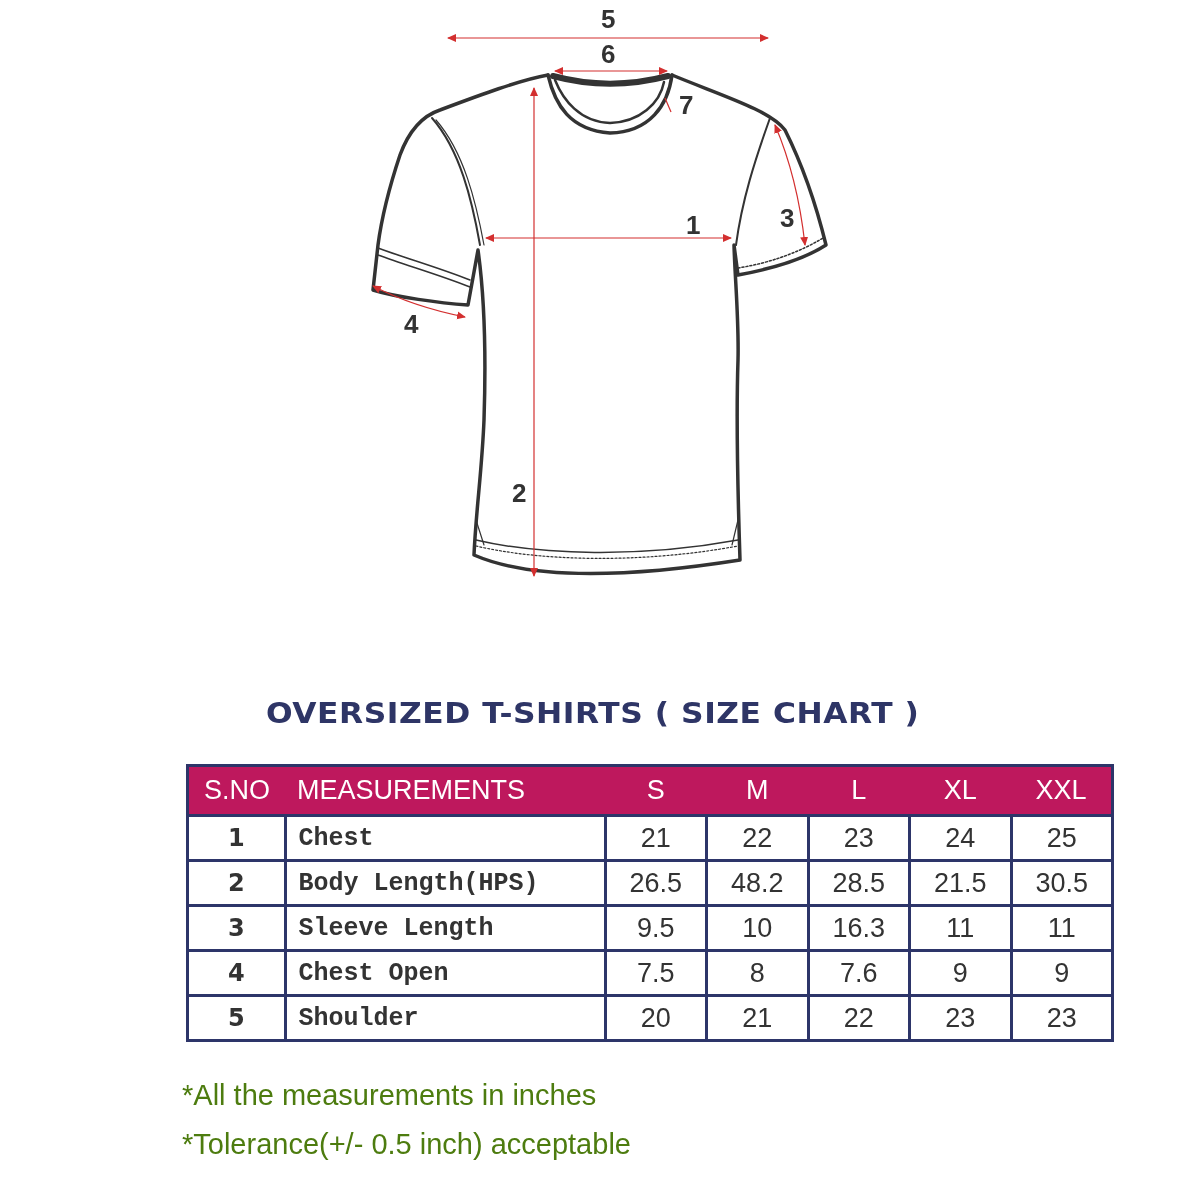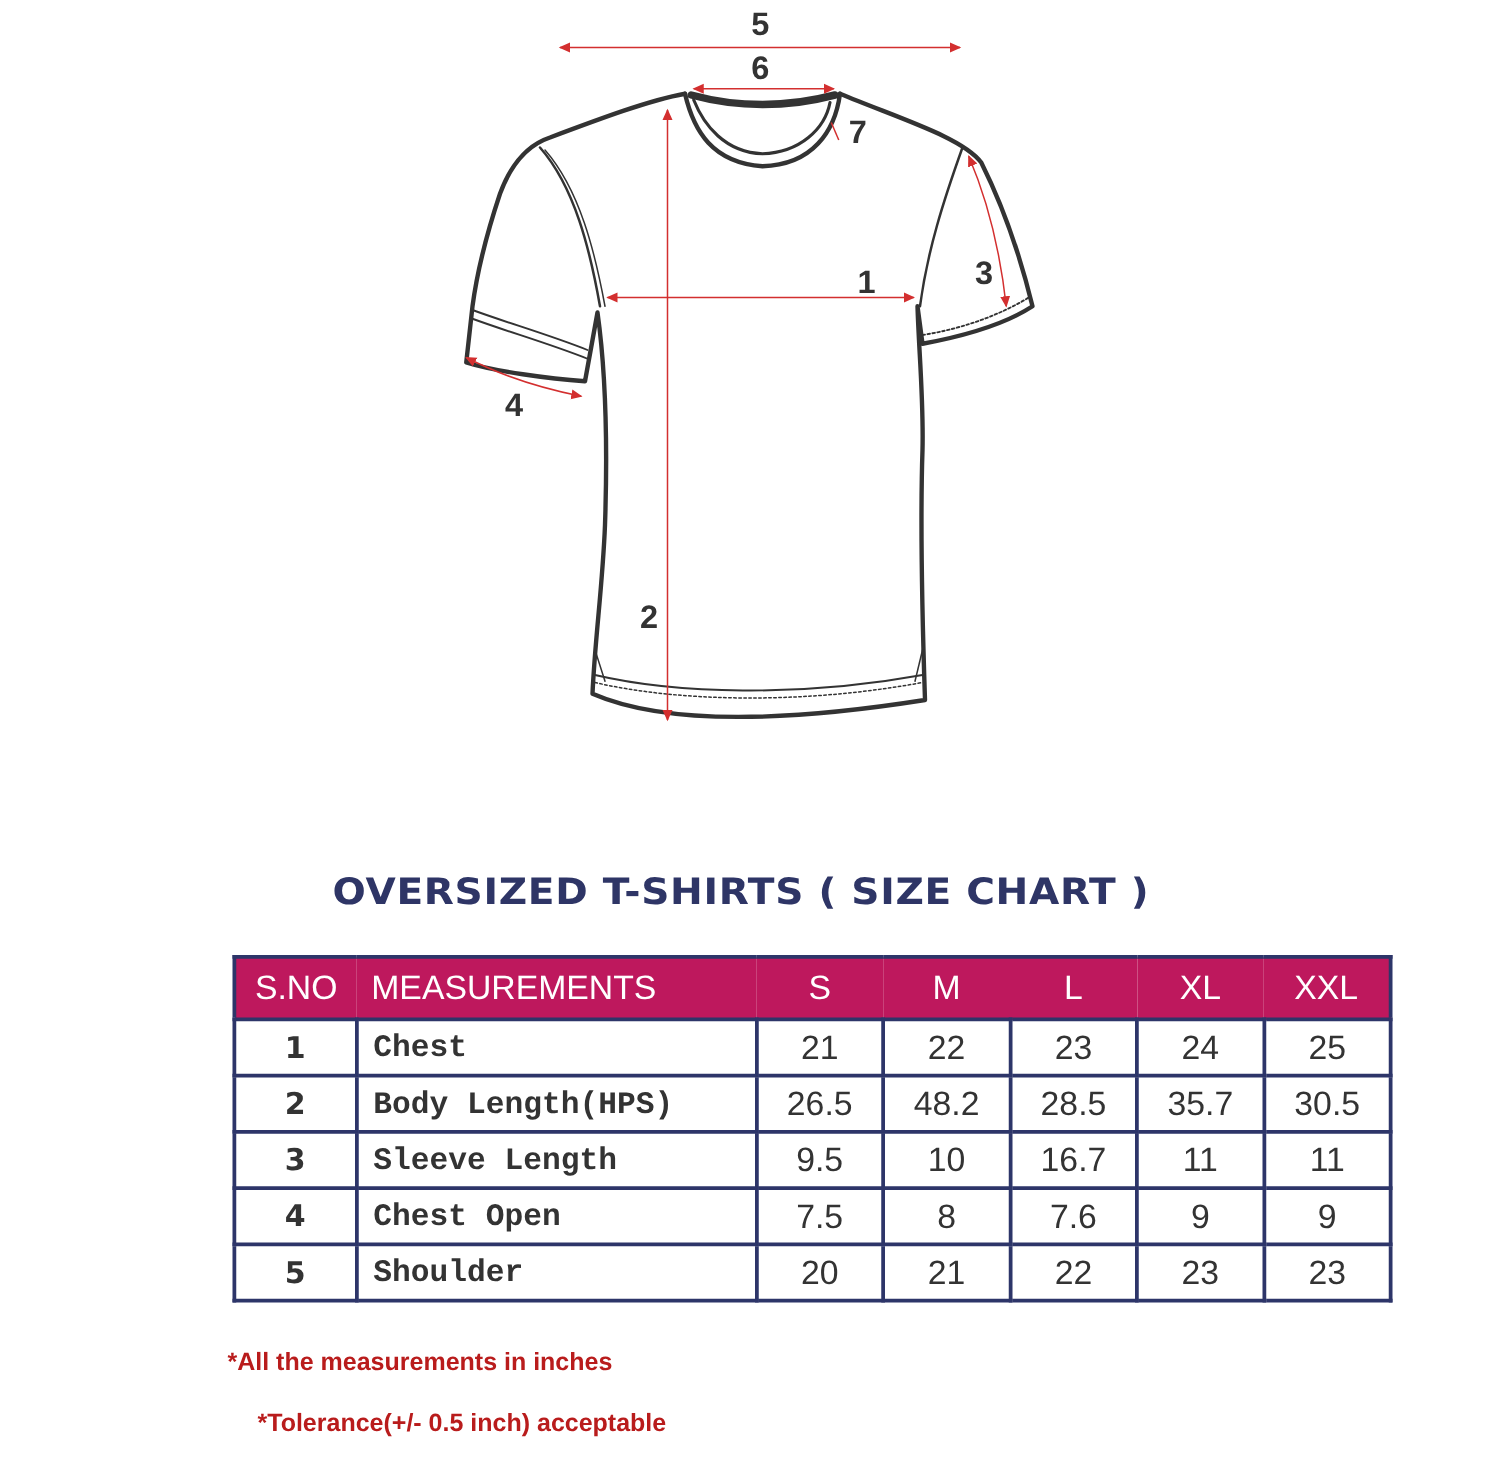--- a/index.html
+++ b/index.html
@@ -10,21 +10,21 @@
   .title { position: absolute; left: 266px; top: 696px; font-family: "DejaVu Sans", sans-serif; font-weight: bold; font-size: 29px; color: #2e3566; letter-spacing: 0.5px; white-space: nowrap; transform: scaleX(1.08); transform-origin: left center; }
   table.size-table { position: absolute; left: 186px; top: 764px; width: 928px; border-collapse: collapse; border: 3px solid #2d3569; }
   table.size-table th { background: #be185d; color: #ffffff; font-family: Liberation Sans, sans-serif; font-weight: normal; font-size: 27px; height: 47px; padding: 0; }
   table.size-table td { border: 3px solid #2d3569; height: 42px; padding: 0; font-size: 27px; color: #333333; text-align: center; }
   table.size-table td.sno { font-family: "DejaVu Sans", sans-serif; font-weight: bold; font-size: 24px; }
   table.size-table td.meas { text-align: left; padding-left: 12px; font-family: Liberation Mono, monospace; font-weight: bold; font-size: 25px; }
   table.size-table td.val { font-family: "Liberation Sans", sans-serif; }
   th.h-sno { width: 96px; text-align: center; }
   th.h-meas { width: 308px; text-align: left; padding-left: 12px !important; }
   th.h-size { text-align: center; }
-  .note { position: absolute; left: 182px; font-family: "Liberation Sans", sans-serif; font-weight: bold; font-size: 20px; color: #b91c1c; white-space: nowrap; }
+  .note { position: absolute; left: 182px; font-family: "Liberation Sans", sans-serif; font-weight: normal; font-size: 29px; color: #4d7c0f; white-space: nowrap; }
 </style>
 </head>
 <body>
 
 <div class="diagram">
   <svg width="1200" height="600" viewBox="0 0 1200 600">
     <defs>
       <marker id="ah" markerWidth="10" markerHeight="10" refX="8" refY="5" orient="auto-start-reverse" markerUnits="userSpaceOnUse">
         <path d="M0,1 L9,5 L0,9 Z" fill="#d32f2f"></path>
       </marker>
@@ -93,29 +93,29 @@
       <td class="val">23</td>
       <td class="val">24</td>
       <td class="val">25</td>
     </tr>
     <tr>
       <td class="sno">2</td>
       <td class="meas">Body Length(HPS)</td>
       <td class="val">26.5</td>
       <td class="val">48.2</td>
       <td class="val">28.5</td>
-      <td class="val">35.7</td>
+      <td class="val">21.5</td>
       <td class="val">30.5</td>
     </tr>
     <tr>
       <td class="sno">3</td>
       <td class="meas">Sleeve Length</td>
       <td class="val">9.5</td>
       <td class="val">10</td>
-      <td class="val">16.7</td>
+      <td class="val">16.3</td>
       <td class="val">11</td>
       <td class="val">11</td>
     </tr>
     <tr>
       <td class="sno">4</td>
       <td class="meas">Chest Open</td>
       <td class="val">7.5</td>
       <td class="val">8</td>
       <td class="val">7.6</td>
       <td class="val">9</td>
@@ -127,13 +127,13 @@
       <td class="val">20</td>
       <td class="val">21</td>
       <td class="val">22</td>
       <td class="val">23</td>
       <td class="val">23</td>
     </tr>
   </tbody>
 </table>
 
 <div class="note" style="top:1079px;">*All the measurements in inches</div>
-<div class="note" style="top:1128px;margin-left:24px;">*Tolerance(+/- 0.5 inch) acceptable</div>
+<div class="note" style="top:1128px;">*Tolerance(+/- 0.5 inch) acceptable</div>
 
 </body></html>

